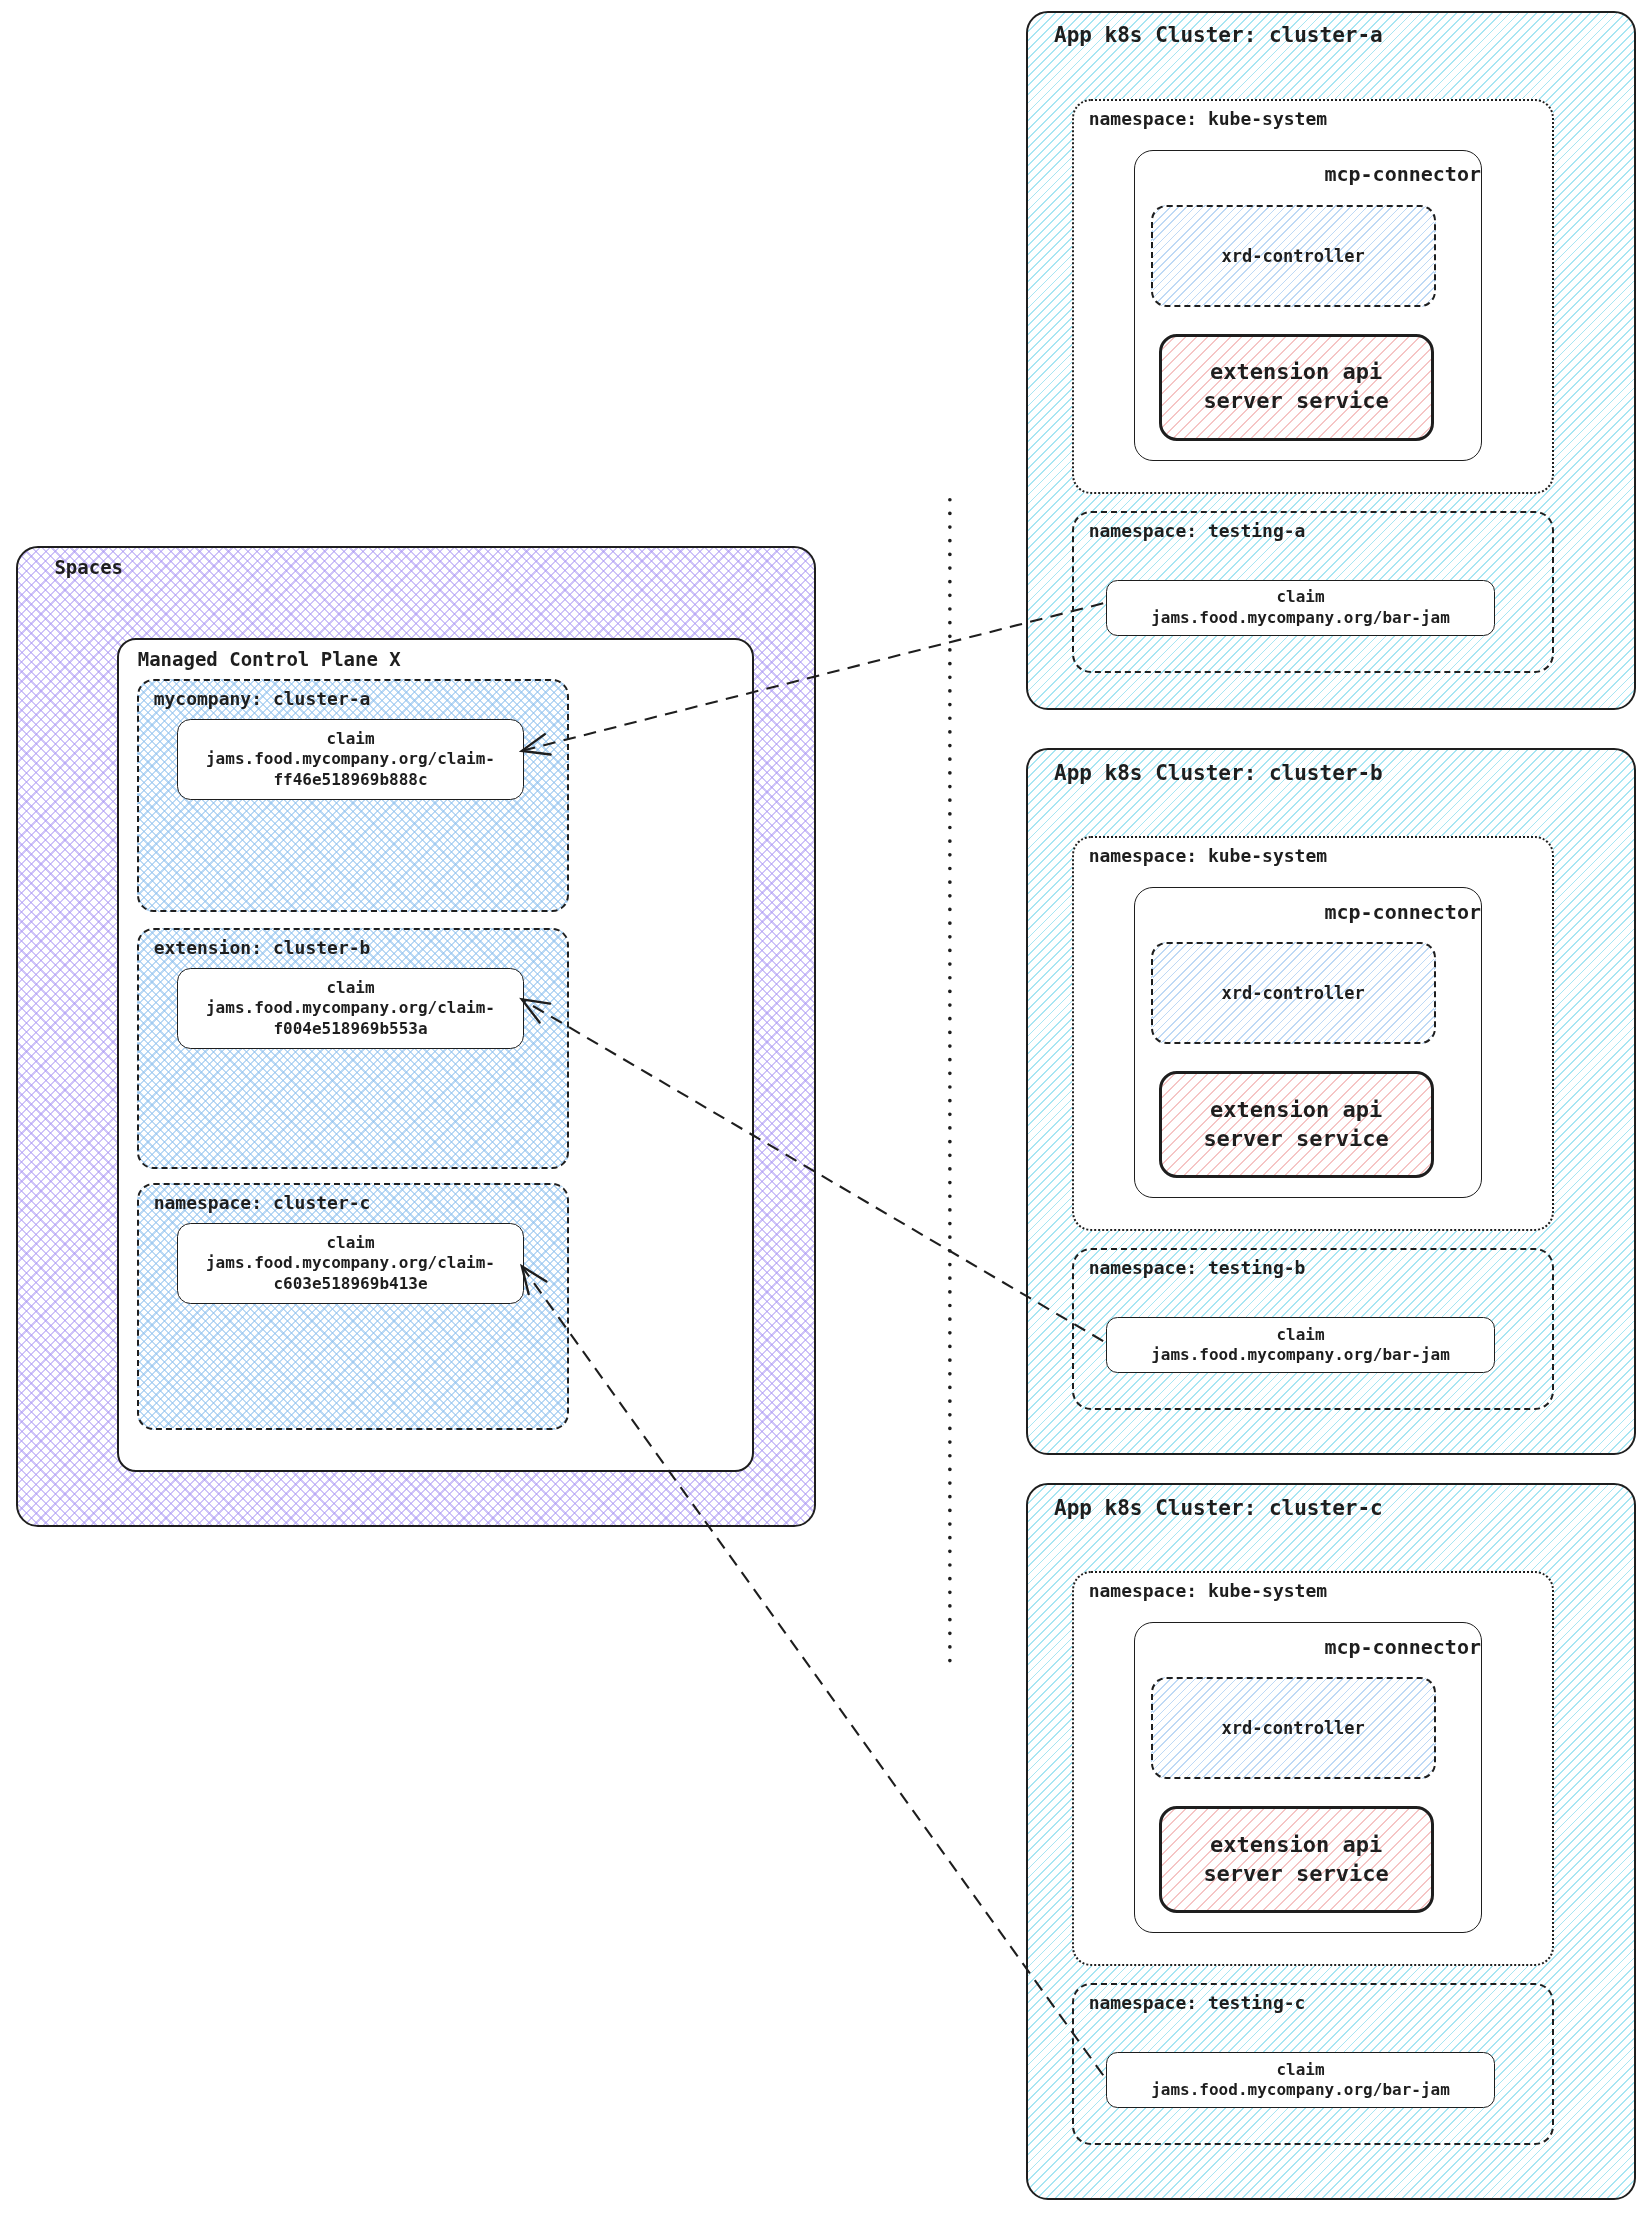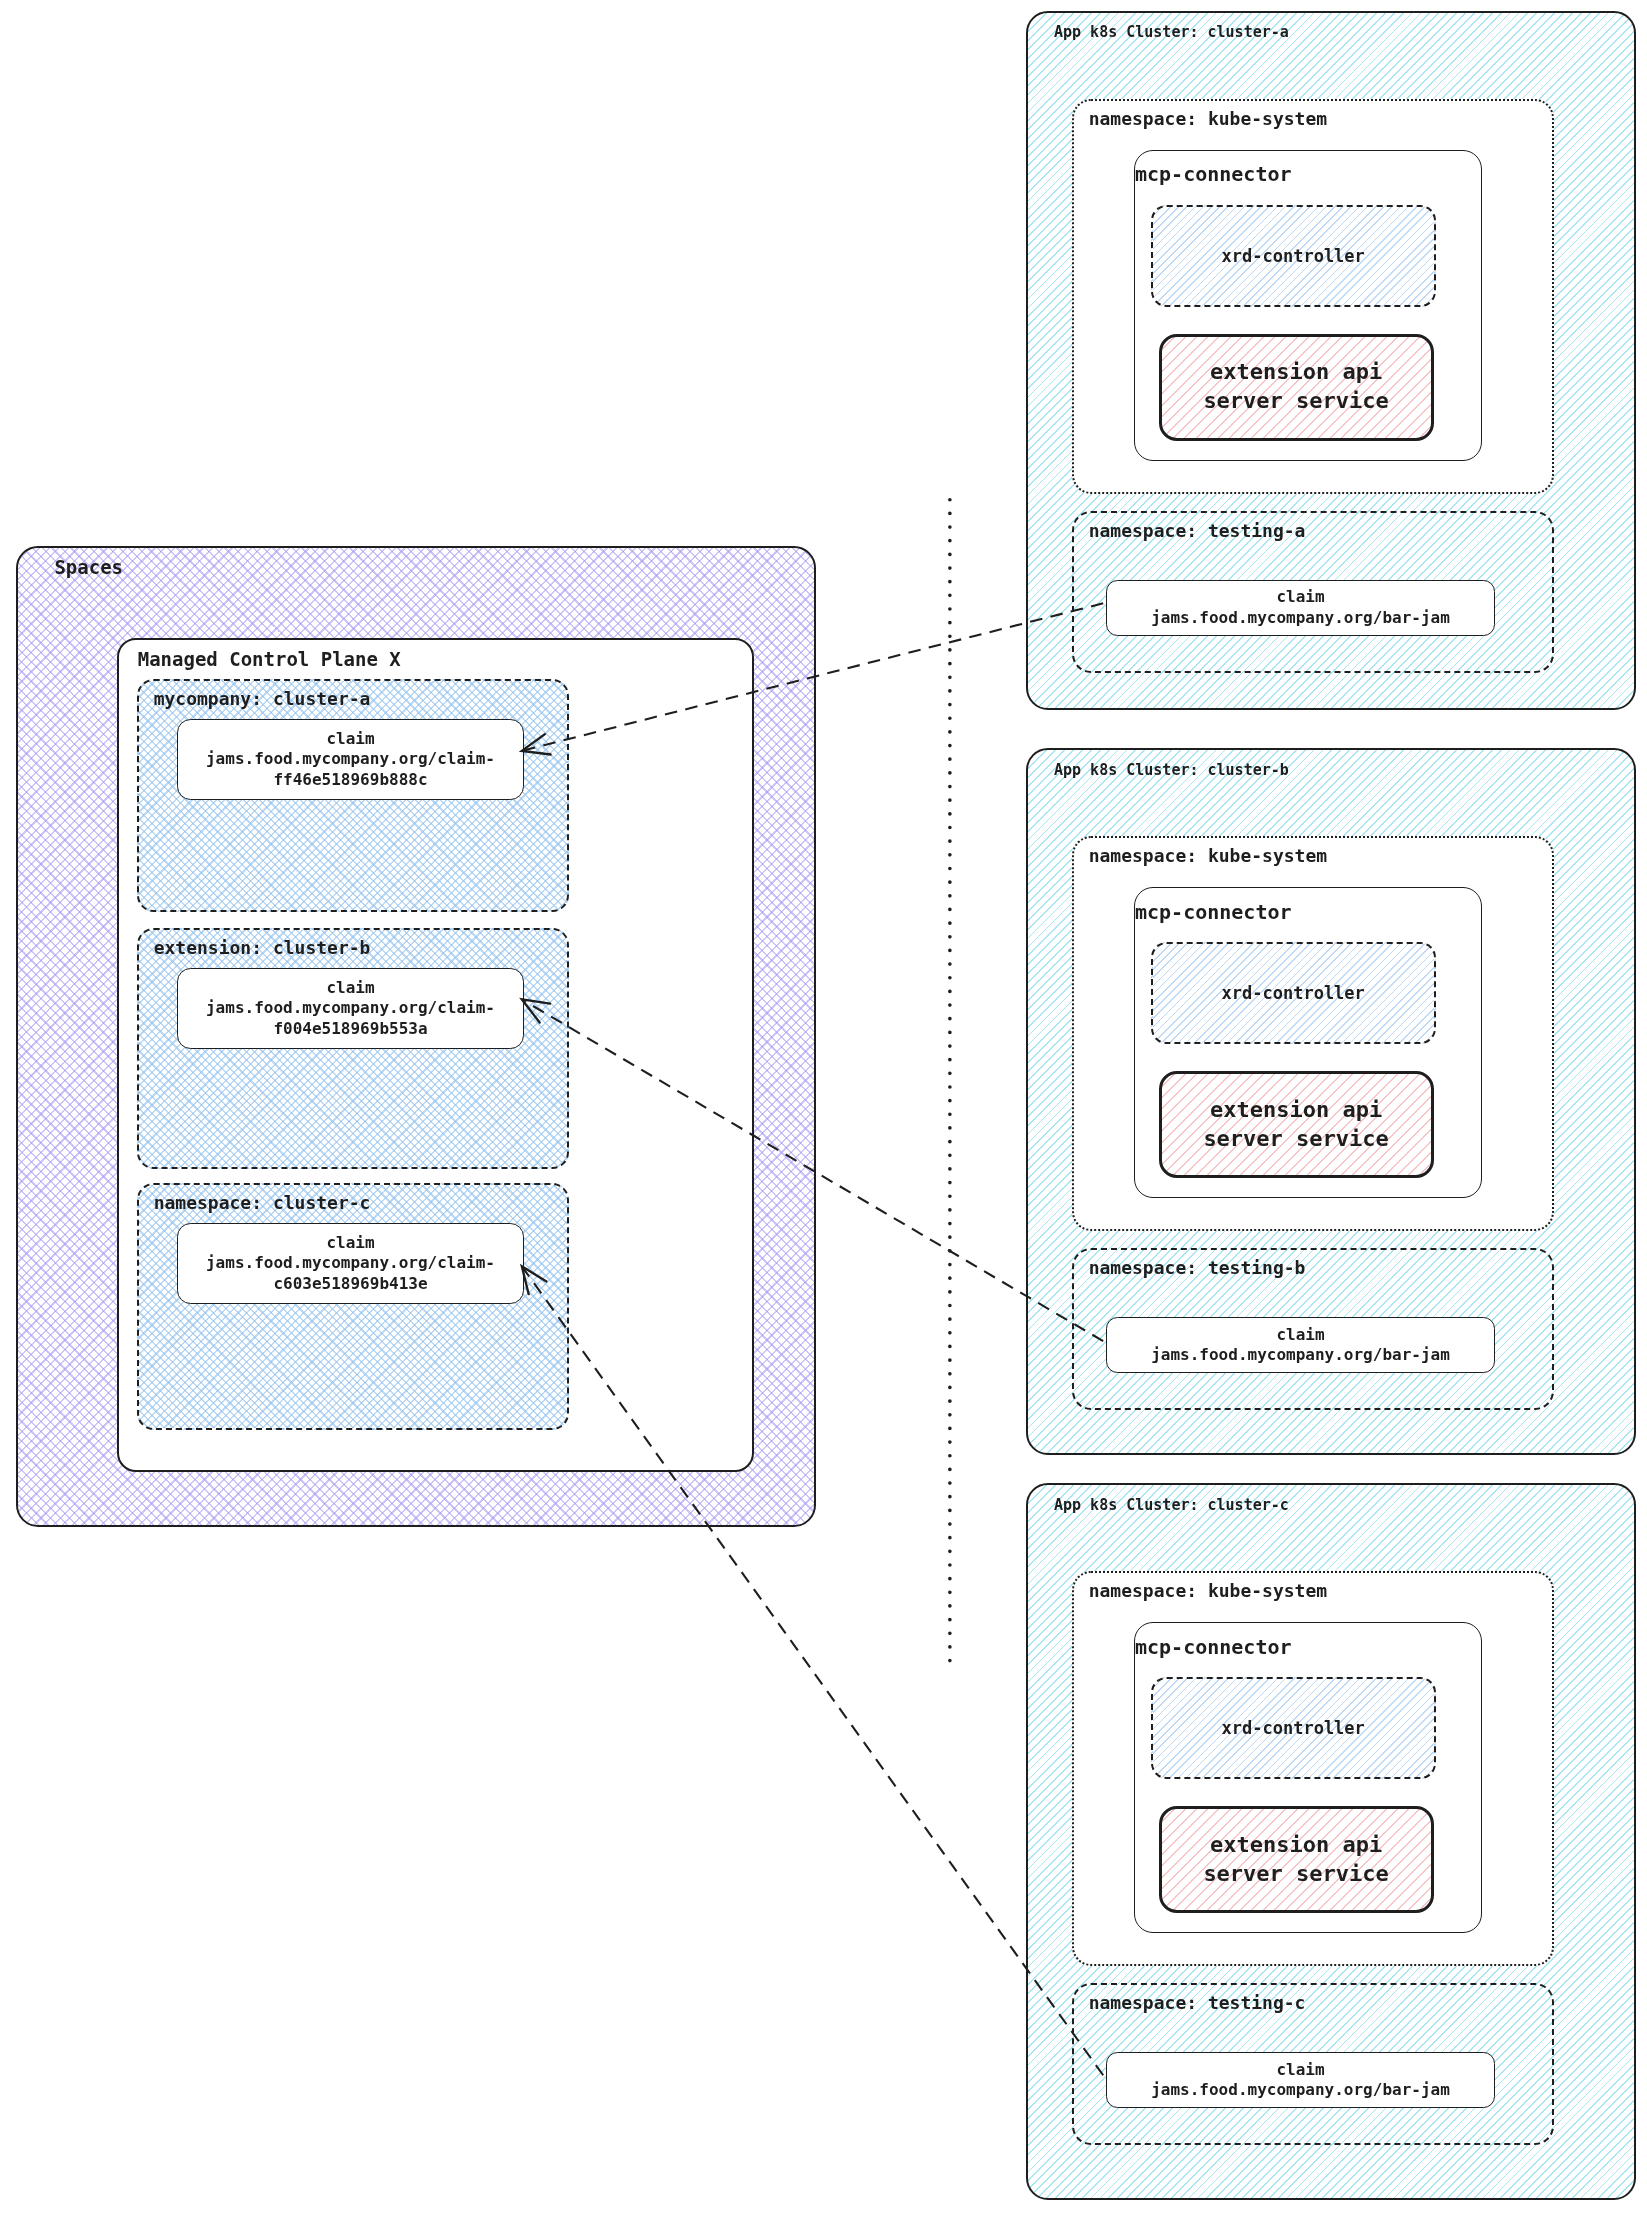--- a/index.html
+++ b/index.html
@@ -56,31 +56,31 @@
   .cluster{
     position:absolute;left:1026px;width:610px;height:699px;
     border:2.1px solid #1e1e1e;border-radius:22px;
     background-color:#ffffff;
     background-image:repeating-linear-gradient(135deg, rgba(121,216,236,.65) 0 1.3px, transparent 1.3px 6.3px);
     box-sizing:border-box;
   }
   .cluster-a{top:10.5px;}
   .cluster-b{top:748px;height:707px;}
   .cluster-c{top:1483px;height:717px;}
-  .cluster-title{position:absolute;left:26px;top:10.5px;font-size:15px;font-weight:700;white-space:nowrap;}
+  .cluster-title{position:absolute;left:26px;top:10.5px;font-size:21px;font-weight:700;white-space:nowrap;}
 
   .kube{
     position:absolute;left:44px;top:86px;width:482px;height:395px;
     border:2.1px dotted #1e1e1e;border-radius:19px;background:#ffffff;box-sizing:border-box;text-decoration:underline;
   }
   .mcpc{
     position:absolute;left:60px;top:49px;width:348px;height:311px;
     border:1.6px solid #1e1e1e;border-radius:19px;background:#ffffff;box-sizing:border-box;
   }
-  .mcpc-title{position:absolute;left:0;right:0;top:11.5px;text-align:left;font-size:20px;font-weight:700;}
+  .mcpc-title{position:absolute;left:0;right:0;top:11.5px;text-align:right;font-size:20px;font-weight:700;}
   .xrd{
     position:absolute;left:15.7px;top:54px;width:285px;height:102px;
     border:2.1px dashed #1e1e1e;border-radius:15.7px;
     background-color:#ffffff;
     background-image:repeating-linear-gradient(135deg, rgba(163,201,241,.7) 0 1.2px, transparent 1.2px 5.8px);
     display:flex;align-items:center;justify-content:center;
     font-size:17px;font-weight:700;box-sizing:border-box;
   }
   .ext{
     position:absolute;left:23.6px;top:183px;width:275px;height:107px;

